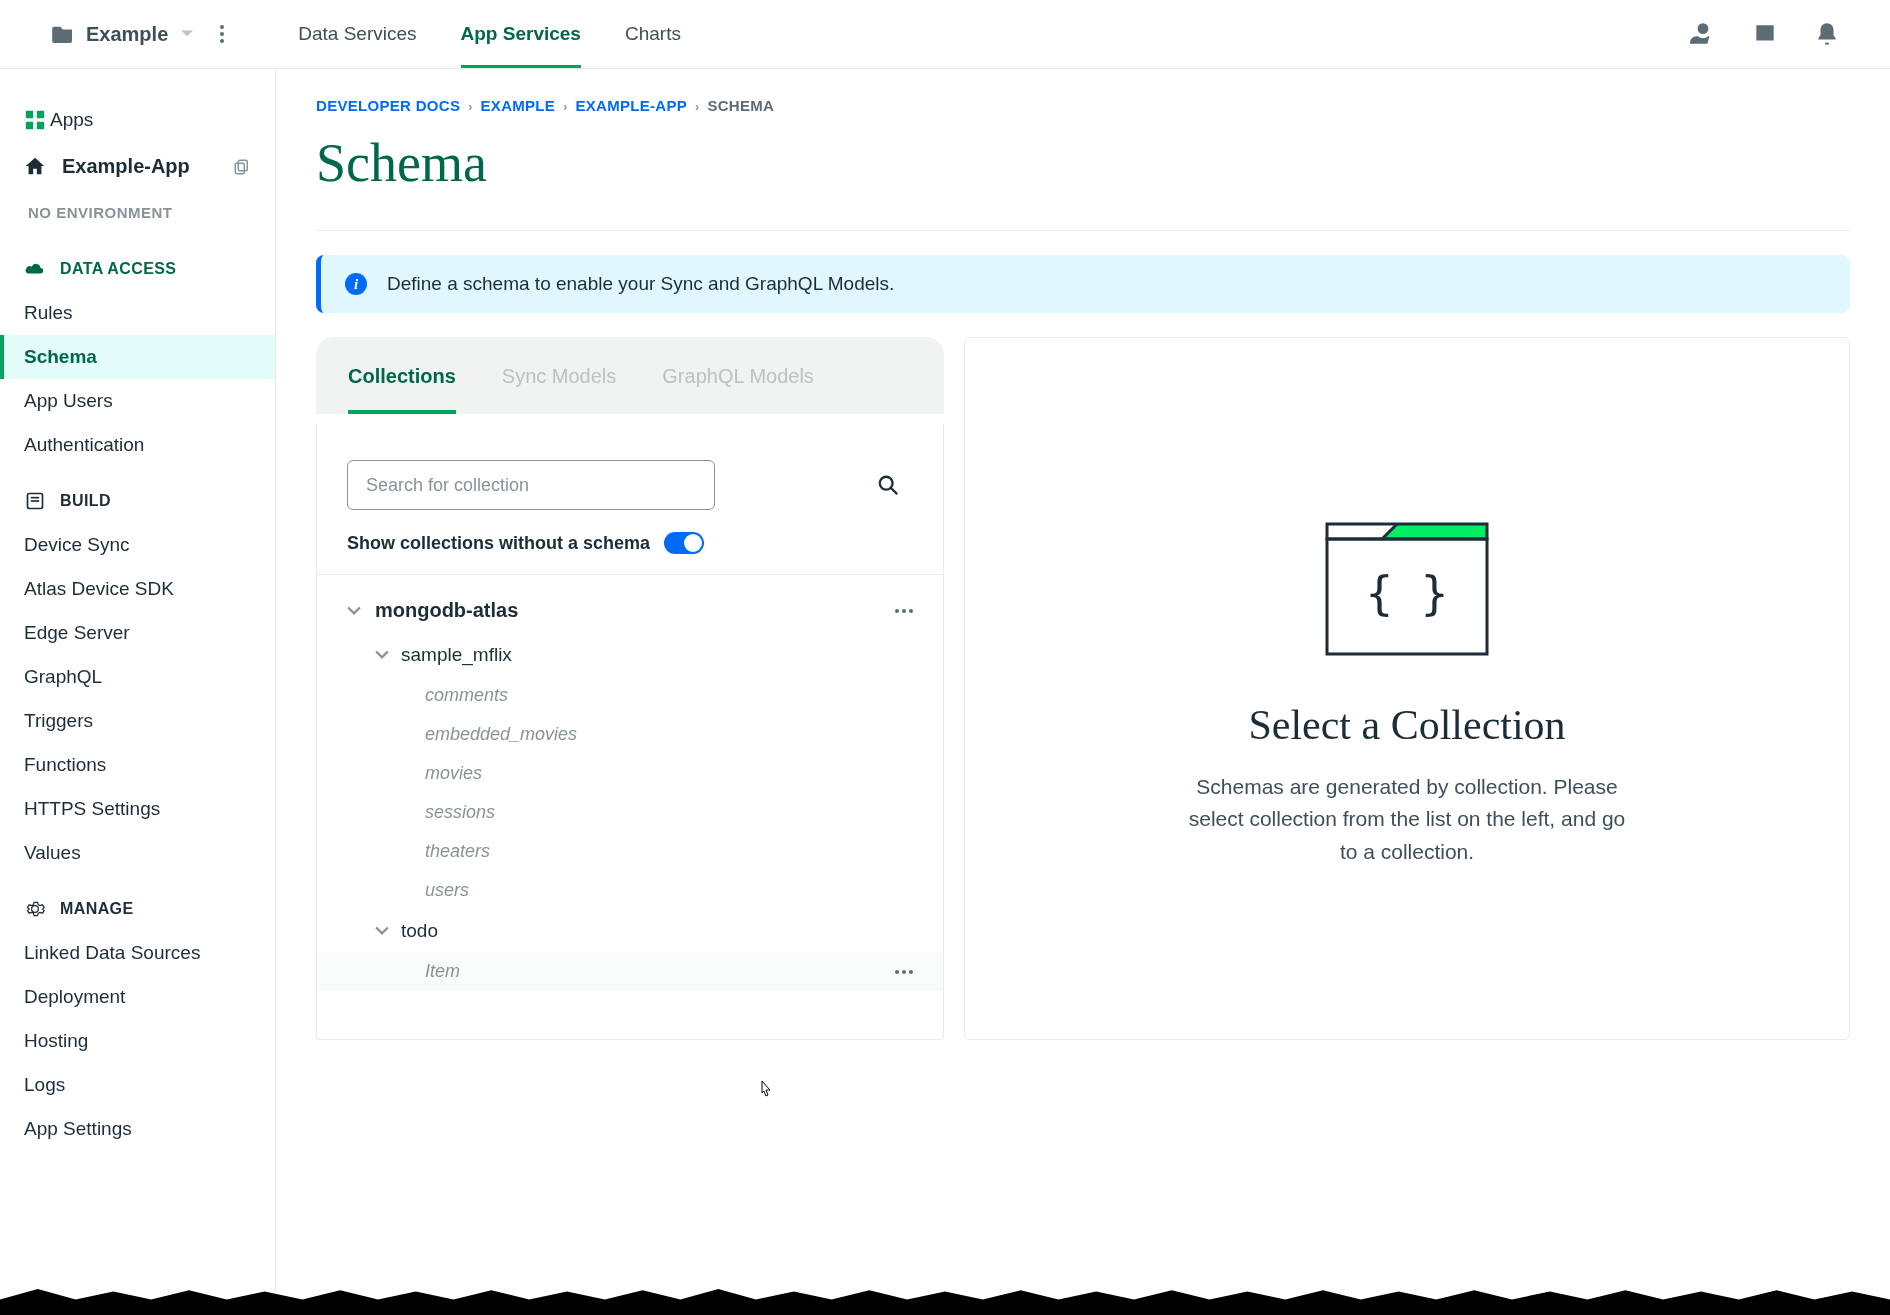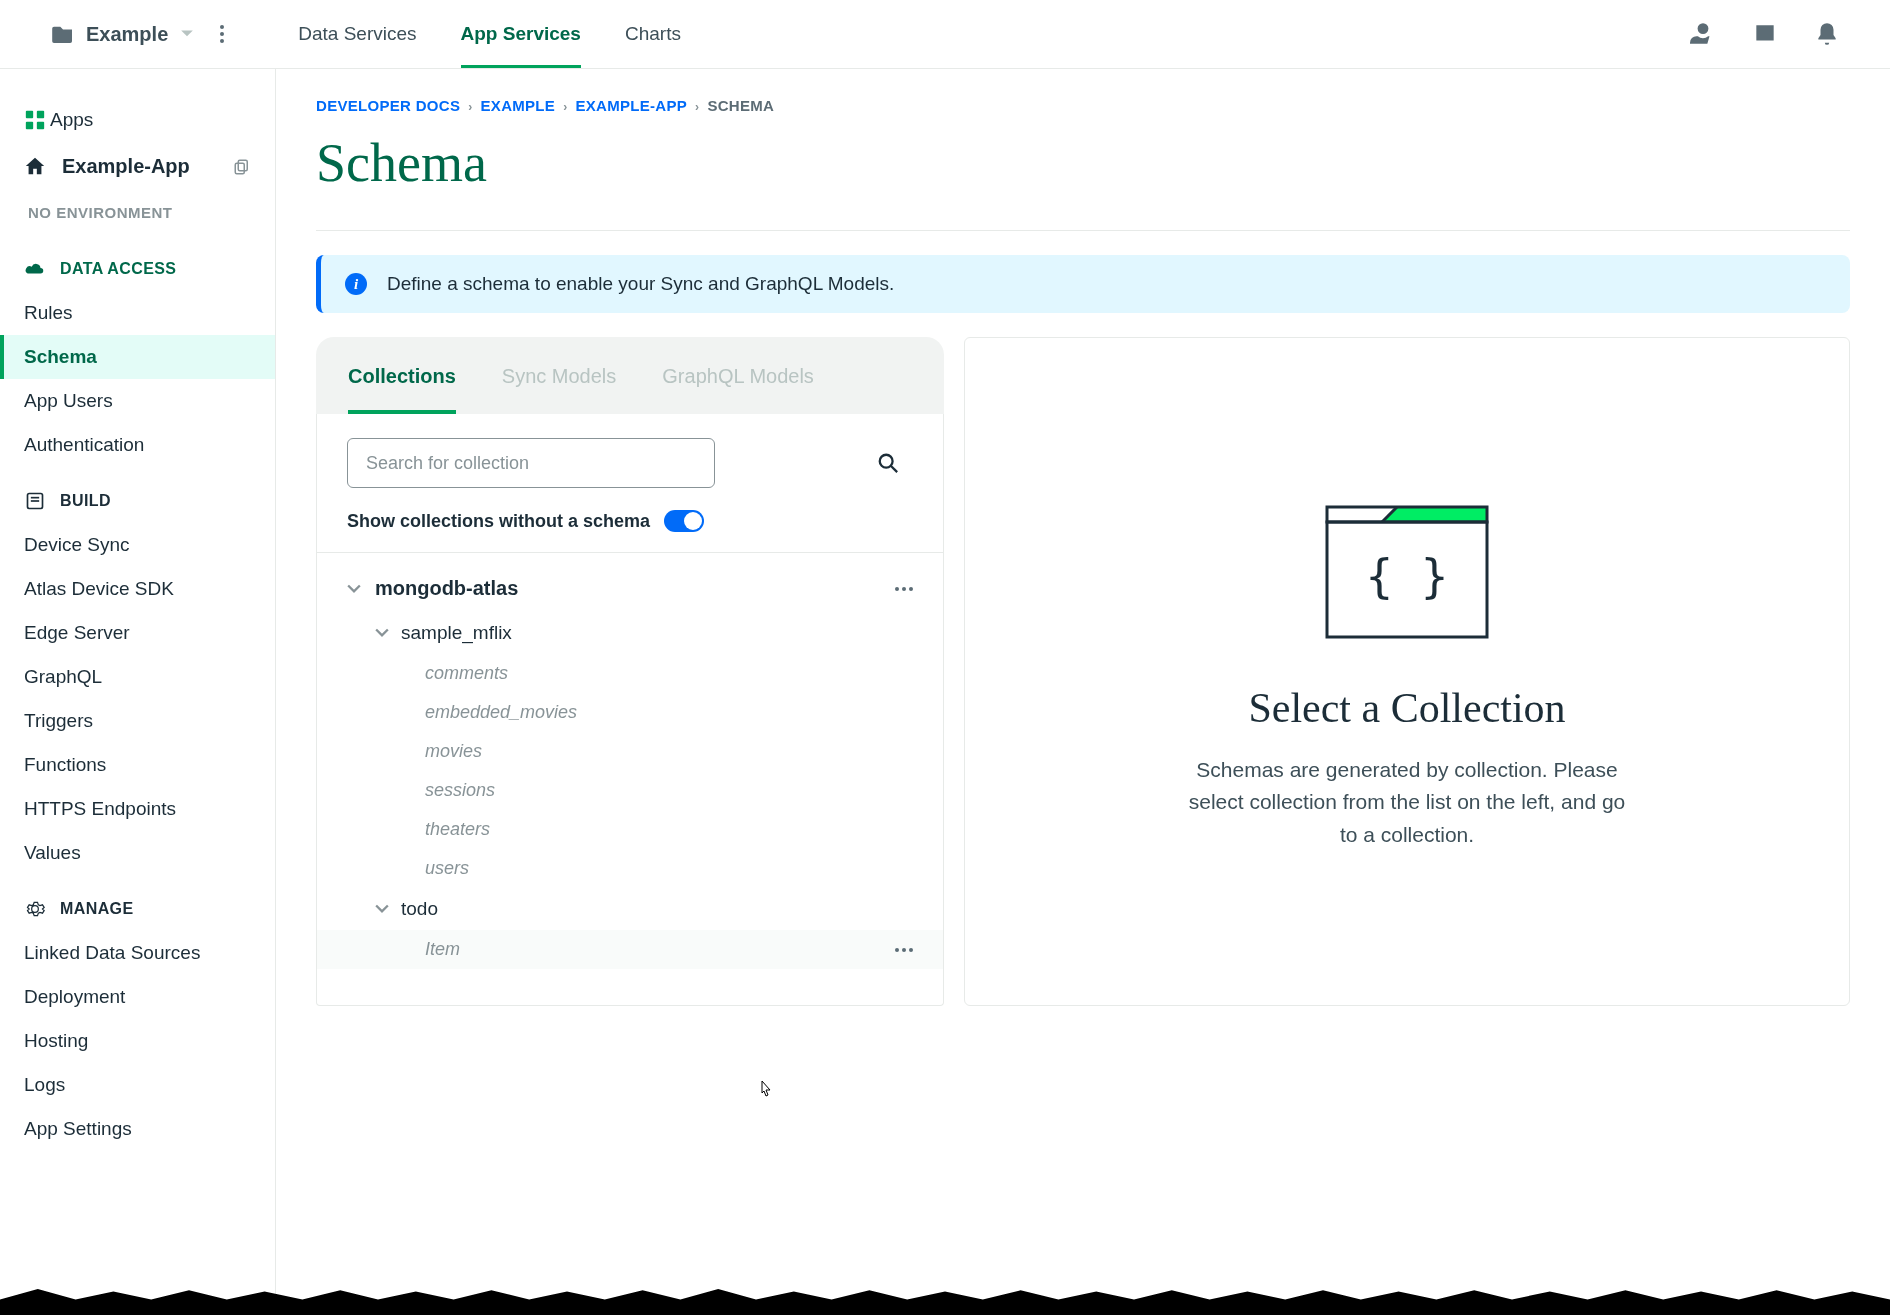--- a/index.html
+++ b/index.html
@@ -64,21 +64,21 @@
 .info-banner { background: #e1f7ff; border-left: 5px solid #016bf8; border-radius: 8px; padding: 18px 24px; display: flex; align-items: center; gap: 20px; color: #1c2d38; font-size: 19px; margin-bottom: 24px; }
 .info-banner .info-icon { width: 22px; height: 22px; background: #016bf8; border-radius: 50%; color: #fff; display: flex; align-items: center; justify-content: center; font-weight: 700; font-family: Georgia, serif; font-style: italic; font-size: 15px; flex-shrink: 0; }
 
 .content-row { display: flex; gap: 20px; align-items: stretch; }
 
 .tabs-box { width: 628px; }
 .tabs-header { background: #f1f3f2; border-radius: 18px 18px 0 0; padding: 28px 32px 0 32px; display: flex; gap: 46px; }
 .tab-item { font-size: 20px; color: #b8c4c2; padding-bottom: 22px; cursor: pointer; font-weight: 500; }
 .tab-item.active { color: #00684a; font-weight: 600; border-bottom: 4px solid #00a35c; }
 
-.collections-panel { background: #fff; border: 1px solid #e7eae8; border-top: none; border-radius: 0 0 4px 4px; padding: 24px 0; }
+.collections-panel { background: #fff; border: 1px solid #e7eae8; border-top: none; border-radius: 0 0 4px 4px; padding: 36px 0; margin-top: 10px; }
 .search-wrap { padding: 0 30px; }
 .search-box { position: relative; }
 .search-box input { width: 368px; height: 50px; border: 1px solid #889397; border-radius: 6px; padding: 0 48px 0 18px; font-size: 18px; color: #1c2d38; }
 .search-box input::placeholder { color: #889397; }
 .search-box .search-icon { position: absolute; right: 14px; top: 14px; width: 22px; height: 22px; fill: #1c2d38; }
 .toggle-row { display: flex; align-items: center; gap: 14px; margin: 22px 30px 20px 30px; font-size: 18px; font-weight: 600; color: #1c2d38; }
 .toggle { width: 40px; height: 22px; background: #016bf8; border-radius: 11px; position: relative; cursor: pointer; }
 .toggle::after { content: ""; position: absolute; right: 2px; top: 2px; width: 18px; height: 18px; background: #fff; border-radius: 50%; }
 .panel-divider { height: 1px; background: #e7eae8; }
 
@@ -193,21 +193,21 @@
           <rect x="7" y="11" width="10" height="2"></rect>
         </svg>
       <span>BUILD</span>
     </div>
     <div class="side-sub">Device Sync</div>
     <div class="side-sub">Atlas Device SDK</div>
     <div class="side-sub">Edge Server</div>
     <div class="side-sub">GraphQL</div>
     <div class="side-sub">Triggers</div>
     <div class="side-sub">Functions</div>
-    <div class="side-sub">HTTPS Endpoints</div>
+    <div class="side-sub">HTTPS Settings</div>
     <div class="side-sub">Values</div>
 
     <div class="side-section-title dark">
       <svg viewBox="0 0 24 24">
           <path d="M12 8a4 4 0 1 0 0 8 4 4 0 0 0 0-8zm9 4l2-2-2-3-3 1-2-1-1-3h-4l-1 3-2 1-3-1-2 3 2 2v0l-2 2 2 3 3-1 2 1 1 3h4l1-3 2-1 3 1 2-3-2-2z" fill="none" stroke="#1c2d38" stroke-width="1.5"></path>
         </svg>
       <span>MANAGE</span>
     </div>
     <div class="side-sub">Linked Data Sources</div>
     <div class="side-sub">Deployment</div>

